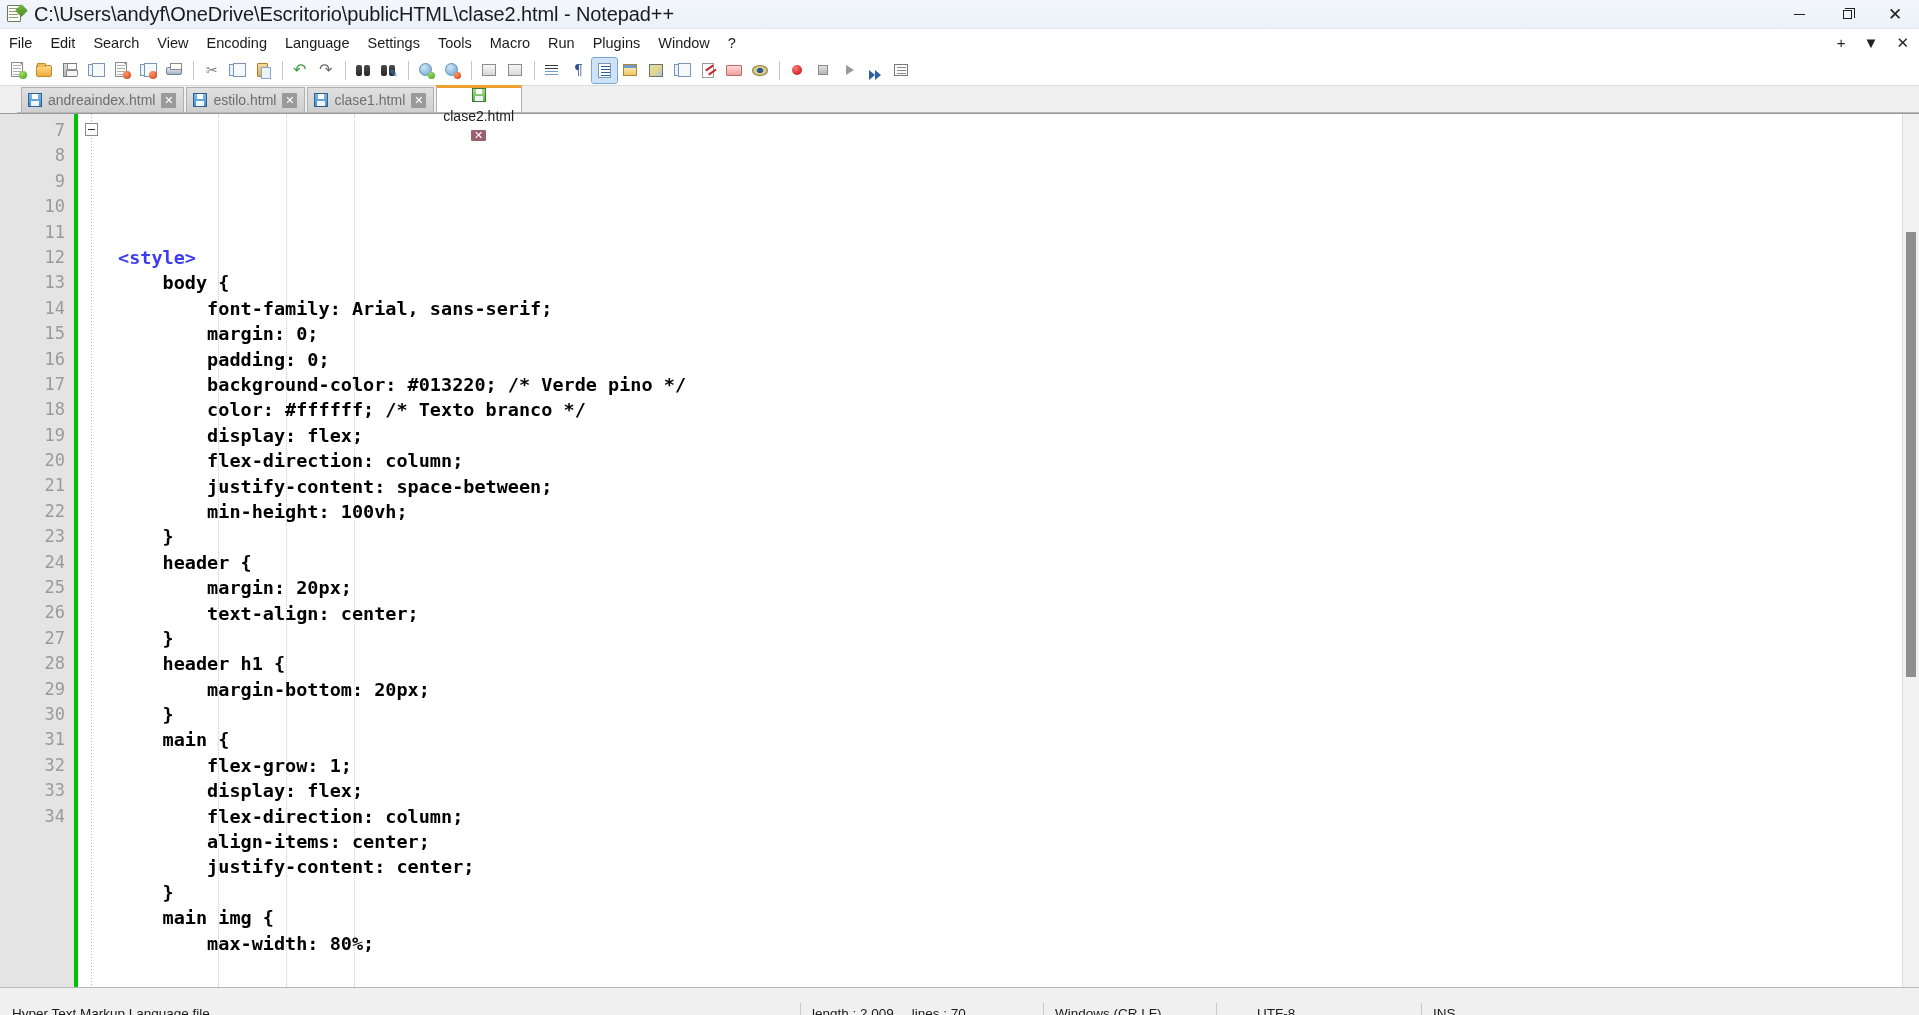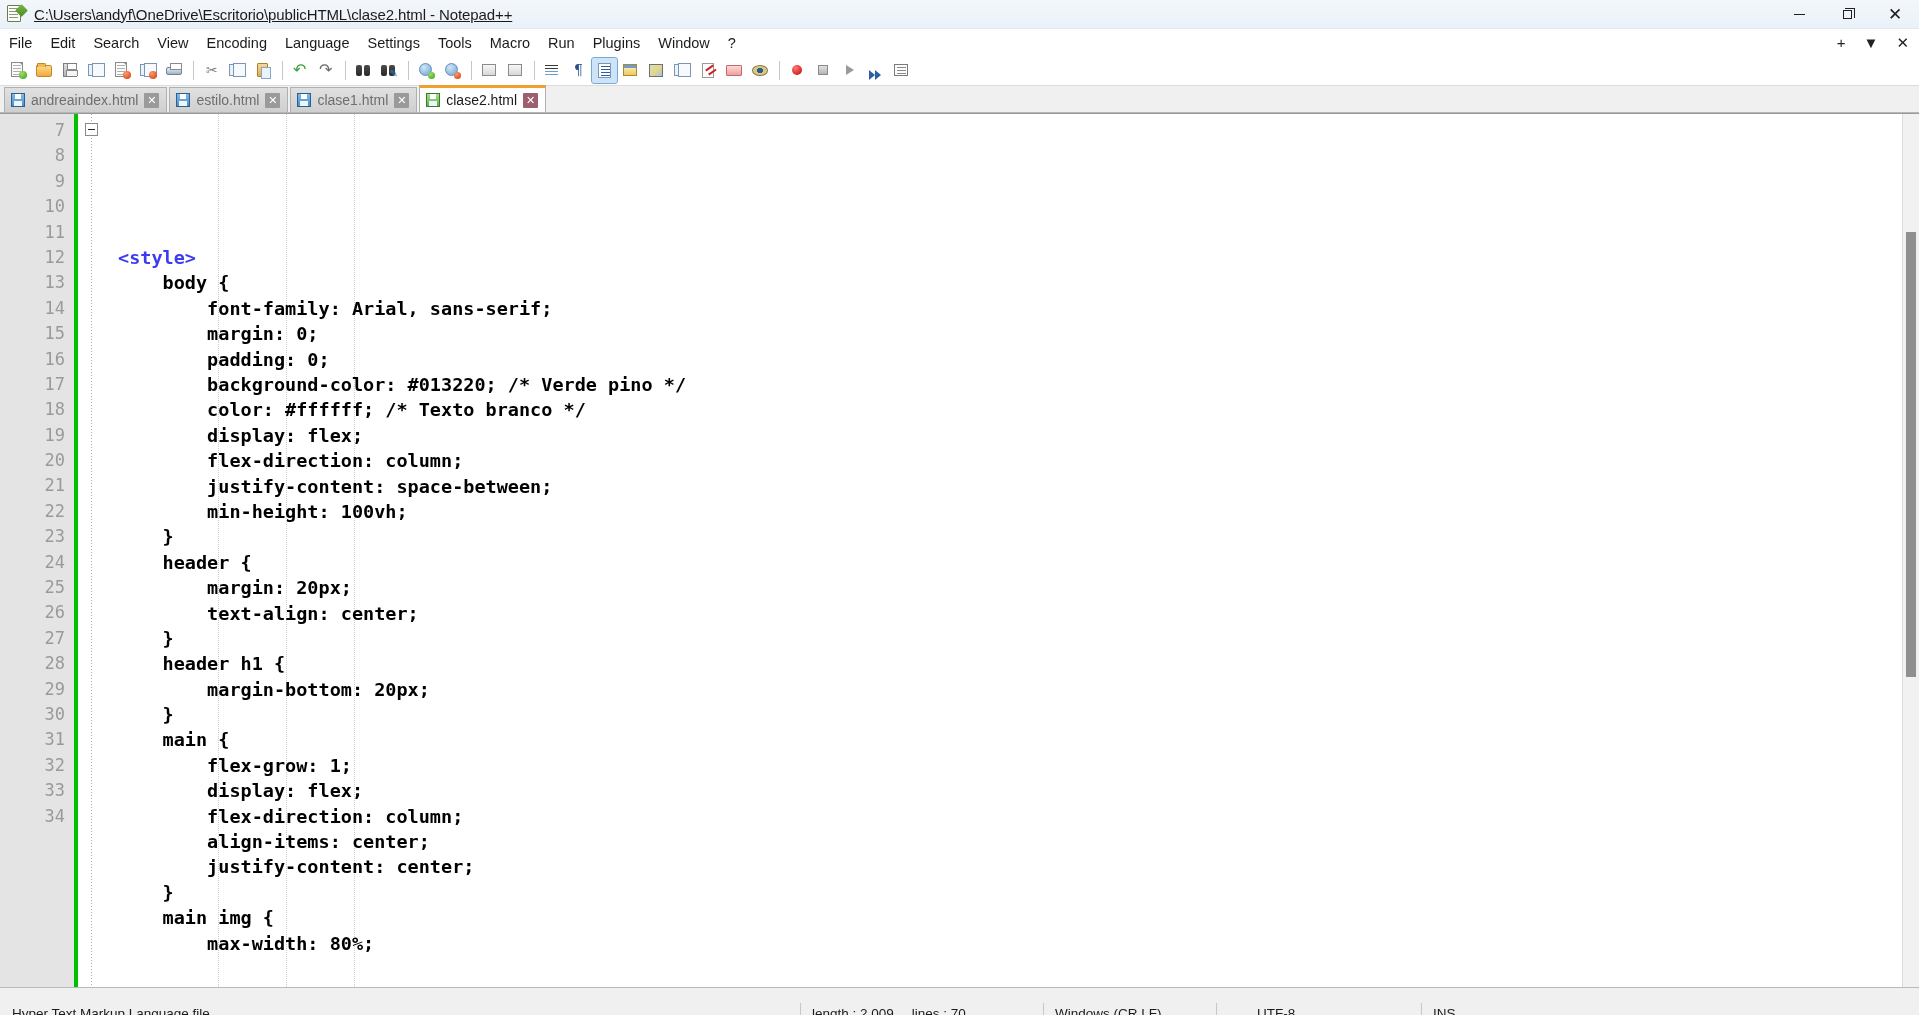--- a/index.html
+++ b/index.html
@@ -44,25 +44,24 @@
     box-shadow: 0 3px 0 #8d9a77, 0 6px 0 #8d9a77, 0 9px 0 #8d9a77;
   }
   .title-icon .pencil {
     position: absolute; right: 0px; top: 2px;
     width: 9px; height: 9px;
     background: linear-gradient(135deg,#7ab648 0%,#4e8c22 100%);
     transform: rotate(45deg);
     border-radius: 1px;
   }
   .titlebar .title-text {
-    font-size: 15px;
+    font-size: 20px;
     color: #1b1b1b;
     white-space: nowrap;
     letter-spacing: -0.1px;
-    text-decoration: underline;
   }
   .win-controls {
     margin-left: auto; display: flex; height: 29px;
   }
   .win-btn {
     width: 48px; height: 29px;
     display: flex; align-items: center; justify-content: center;
     color: #202020;
   }
   .glyph-min { width: 11px; height: 1px; background: #202020; }
@@ -328,38 +327,40 @@
     box-shadow: 0 3px 0 #8a8a8a, 0 6px 0 #8a8a8a;
   }
 
   
   .tabbar {
     height: 27px; flex: 0 0 27px;
     background: #f0f0f0;
     display: flex; align-items: flex-end;
     padding-left: 4px;
     border-bottom: 1px solid #b6b6b6;
+    margin-left: 17px;
   }
   .tab {
     height: 25px;
     display: flex; align-items: center;
     padding: 0 7px 0 6px;
     background: linear-gradient(to bottom,#e0e0e0,#cfcfcf);
     border: 1px solid #b0b0b0;
     border-bottom: none;
     margin-right: 2px;
     position: relative;
     gap: 6px;
   }
   .tab.active {
     background: #ffffff;
     border-color: #b0b0b0;
     height: 27px;
     border-top: 3px solid #f0a030;
     z-index: 2;
+    flex-direction: column;
   }
   .tab-icon {
     width: 14px; height: 14px; position: relative; flex: 0 0 14px;
   }
   .tab-icon .fl {
     position: absolute; inset: 0;
     background: linear-gradient(to bottom,#7fb8e8,#4c8fc9);
     border: 1px solid #2e5f8f;
   }
   .tab-icon.green .fl {

